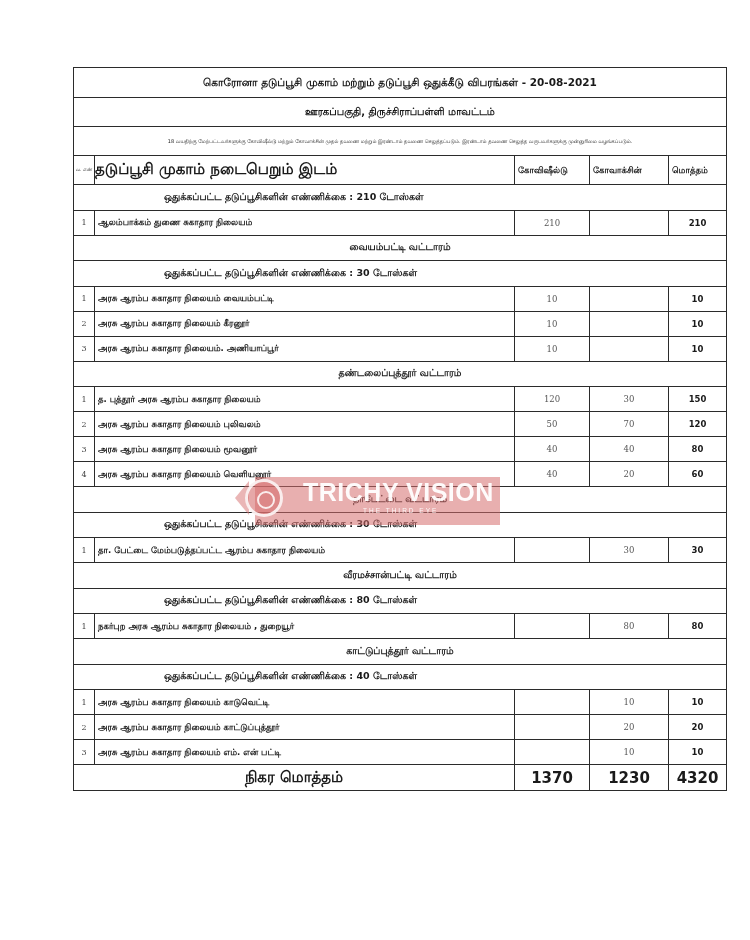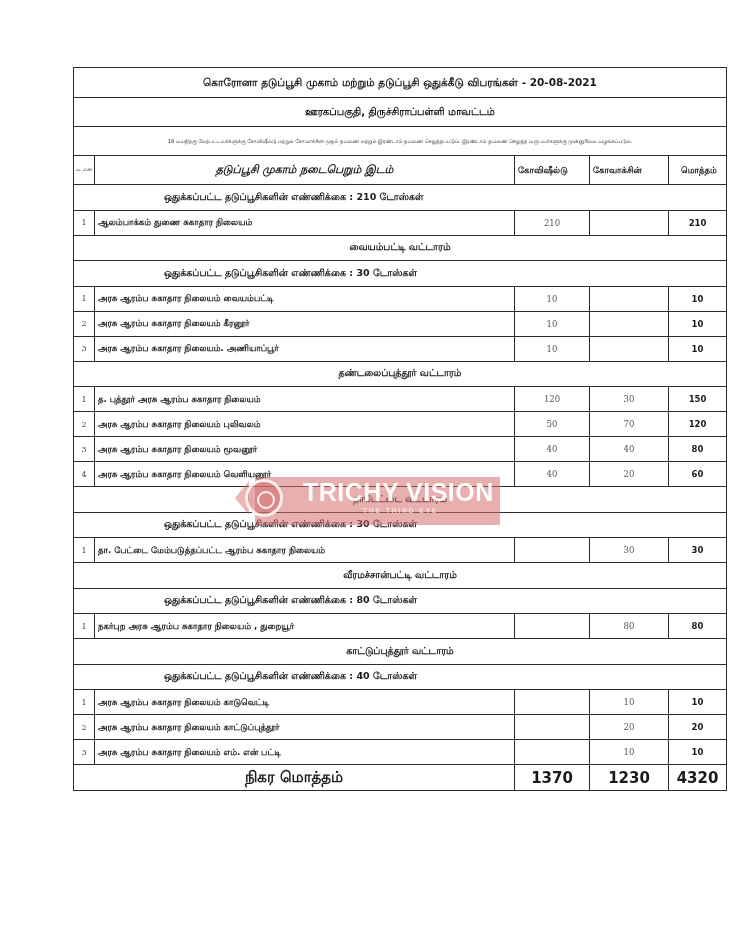--- a/index.html
+++ b/index.html
@@ -10,24 +10,24 @@
   table.doc td { border: 1.3px solid #2b2b2b; padding: 0; overflow: hidden; white-space: nowrap; }
   col.c-sn { width: 21px; }
   col.c-place { width: 420px; }
   col.c-cs { width: 75px; }
   col.c-cv { width: 79px; }
   col.c-tot { width: 58px; }
   tr.title td { height: 29px; text-align: center; font-weight: bold; font-size: 10.5px; }
   tr.subtitle td { height: 28px; text-align: center; font-weight: bold; font-size: 10px; }
   tr.note td { height: 26px; text-align: center; font-size: 5px; white-space: normal; line-height: 10px; padding: 1px 4px; }
   tr.head td { height: 28px; font-size: 8.5px; }
-  tr.head td.place-h { text-align: center; font-weight: bold; font-size: 11px; font-style: italic; }
+  tr.head td.place-h { text-align: left; font-weight: bold; font-size: 15px; }
   tr.head td.sn-h { font-size: 4.5px; text-align: center; line-height: 8px; }
   tr.head td.col-h { padding-left: 3px; font-weight: bold; }
-  tr.head td.col-h.tot { text-align: center; }
+  tr.head td.col-h.tot { text-align: left; }
   tr.block td { height: 24.5px; text-align: center; font-weight: bold; font-size: 9.5px; }
   tr.alloc td { height: 24.5px; font-size: 9.5px; padding-left: 90px; text-align: left; font-weight: bold; border-radius: 8px; }
   tr.row td { height: 24px; font-size: 8.5px; }
   tr.row td.sn { text-align: center; font-family: "DejaVu Serif", serif; font-size: 8px; color: #444; }
   tr.row td.place { padding-left: 3px; font-weight: bold; }
   tr.row td.num { text-align: center; font-family: "DejaVu Serif", serif; color: #555; font-size: 8.5px; }
   tr.row td.tot { text-align: center; font-weight: bold; font-size: 8.5px; }
   tr.total td { height: 25px; font-weight: bold; font-size: 15px; }
   tr.total td.lbl { text-align: center; }
   tr.total td.num { text-align: center; }

